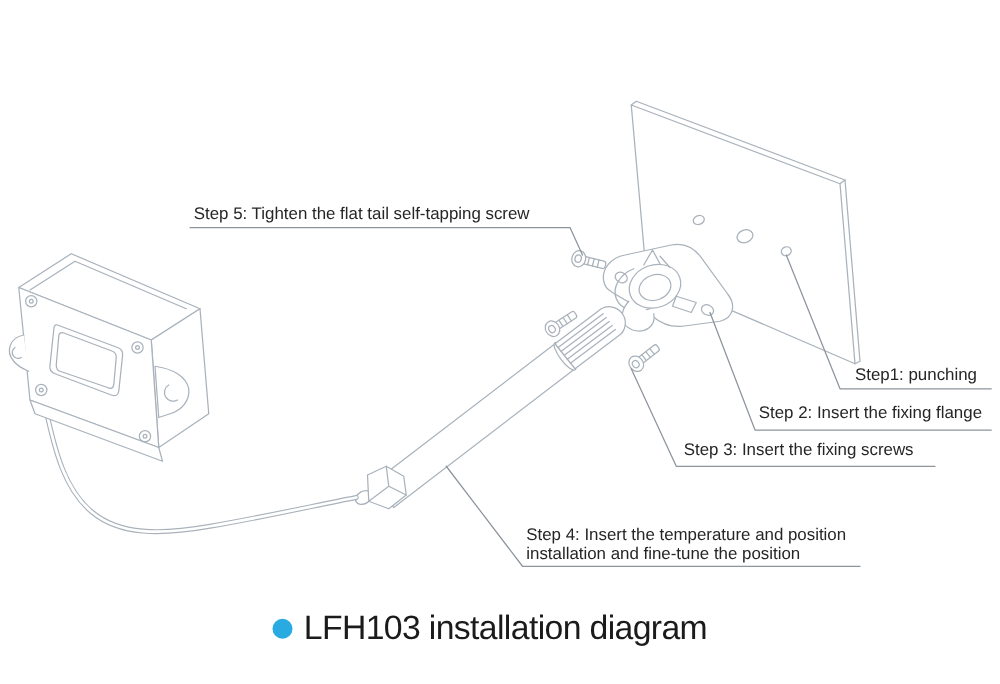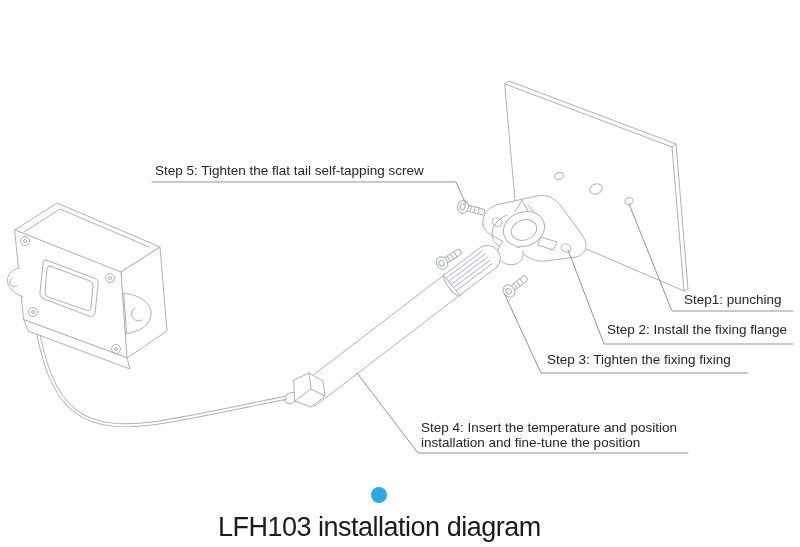--- a/index.html
+++ b/index.html
@@ -15,21 +15,21 @@
     position:absolute;
     font-size:13.5px;
     line-height:15px;
     color:var(--text,#262626);
     white-space:nowrap;
     letter-spacing:0px;
   }
   .step-label.two-line div{white-space:nowrap;line-height:14.5px;}
   .title-row{
     position:absolute;left:218px;top:487px;
-    display:flex;align-items:center;gap:9px;flex-direction:column;
+    display:flex;align-items:center;gap:9px;
   }
   .title-bullet{
     width:16px;height:16px;border-radius:50%;
     background:var(--accent,#29abe2);
     flex:0 0 auto;
   }
   .title-text{
     font-size:27px;
     letter-spacing:-0.5px;
     color:#1b1b1b;
@@ -140,23 +140,23 @@
       <path d="M568,250 L604,344 L793,344"></path>
       <path d="M505,295 L541,373 L748,373"></path>
       <path d="M357,373 L418,453 L688,453"></path>
     </g>
   </svg>
 
   <div class="step-label" style="left:155px;top:163px;">Step 5: Tighten the flat tail self-tapping screw</div>
 
   <div class="step-label" style="left:684px;top:292px;text-align:right;">Step1: punching</div>
 
-  <div class="step-label" style="left:607px;top:322px;">Step 2: Install the fixing flange</div>
+  <div class="step-label" style="left:607px;top:322px;">Step 2: Insert the fixing flange</div>
 
-  <div class="step-label" style="left:547px;top:352px;">Step 3: Tighten the fixing fixing</div>
+  <div class="step-label" style="left:547px;top:352px;">Step 3: Insert the fixing screws</div>
 
   <div class="step-label two-line" style="left:421px;top:421px;">
     <div>Step 4: Insert the temperature and position</div>
     <div>installation and fine-tune the position</div>
   </div>
 
   <div class="title-row">
     <span class="title-bullet"></span>
     <span class="title-text">LFH103 installation diagram</span>
   </div>

